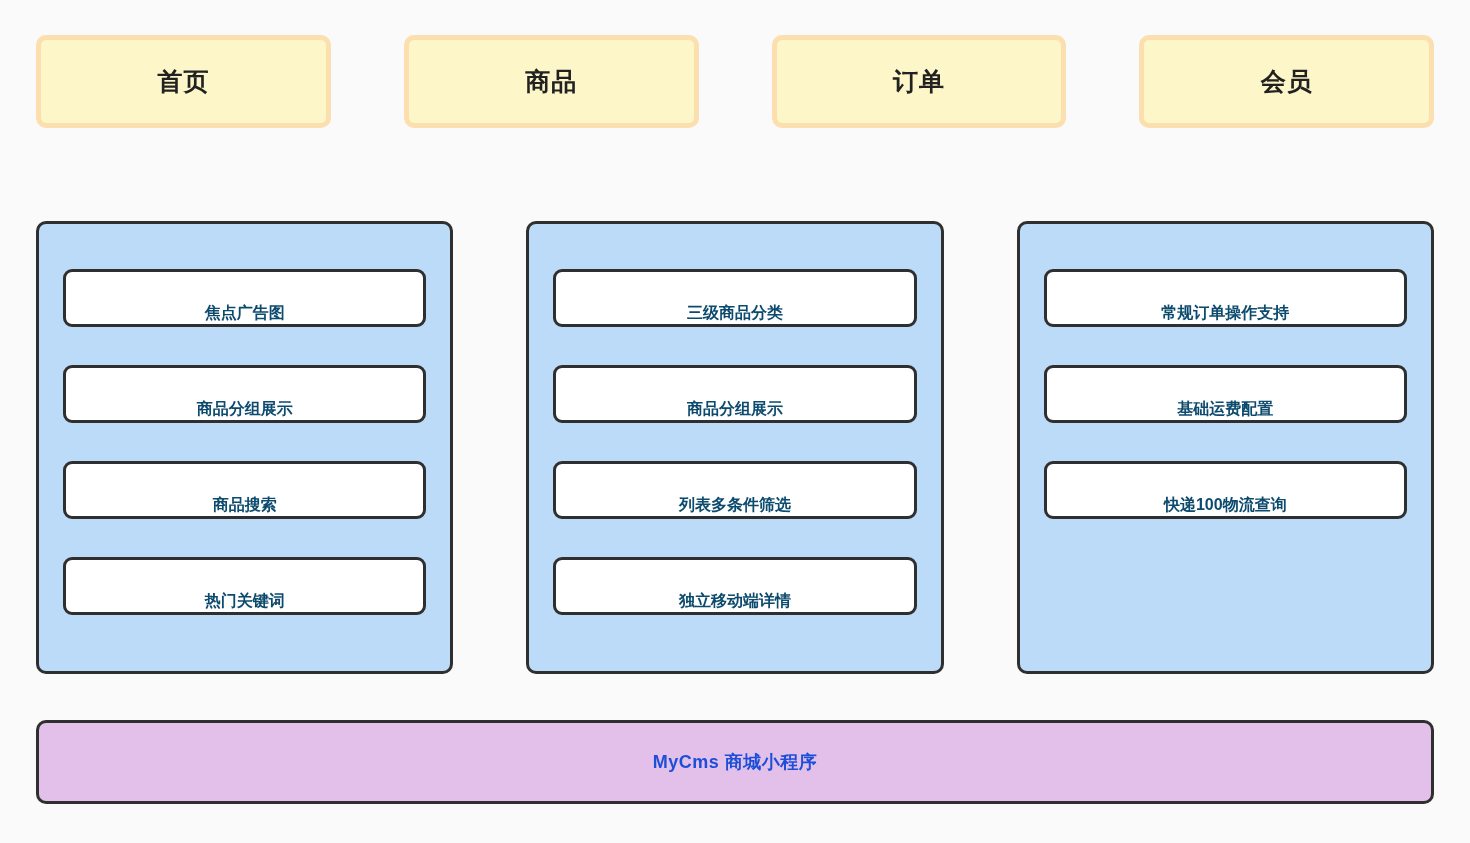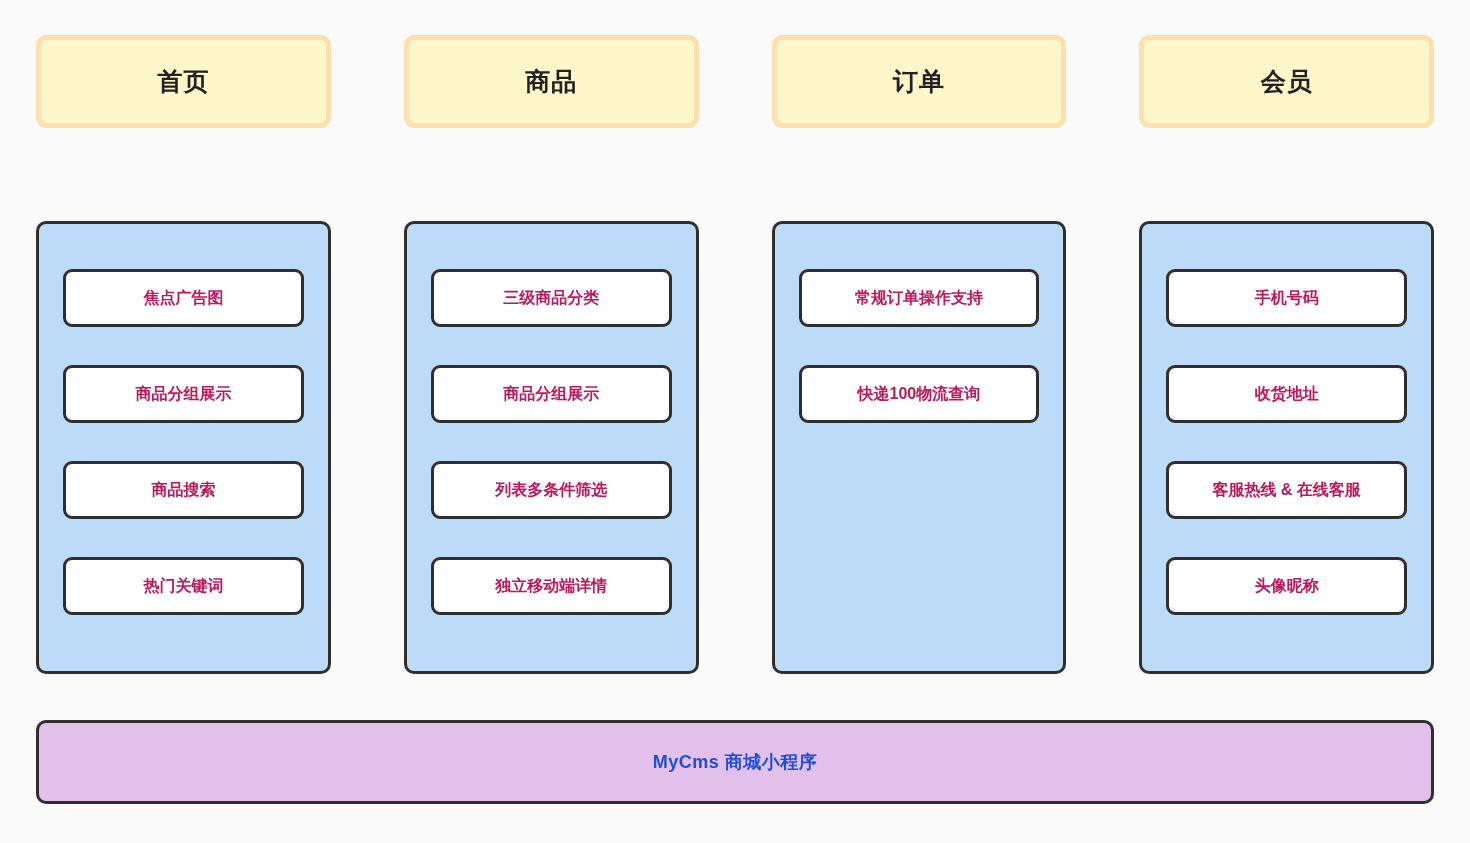--- a/index.html
+++ b/index.html
@@ -67,23 +67,23 @@
     flex-direction: column;
     justify-content: flex-start;
     gap: 38px;
   }
   .feature-box {
     background: #ffffff;
     border: 3px solid #2f2f2f;
     border-radius: 9px;
     height: 58px;
     display: flex;
-    align-items: center;
+    align-items: flex-end;
     justify-content: center;
-    color: #be185d;
+    color: #0c4a6e;
     font-size: 16px;
     font-weight: bold;
     text-align: center;
     padding: 0 8px;
     white-space: nowrap;
   }
 
   
   .footer-bar {
     position: absolute;
@@ -153,38 +153,27 @@
       <div class="feature-box">
         <span>独立移动端详情</span>
       </div>
     </div>
 
     <div class="column-box">
       <div class="feature-box">
         <span>常规订单操作支持</span>
       </div>
       <div class="feature-box">
+        <span>基础运费配置</span>
+      </div>
+      <div class="feature-box">
         <span>快递100物流查询</span>
       </div>
     </div>
 
-    <div class="column-box">
-      <div class="feature-box">
-        <span>手机号码</span>
-      </div>
-      <div class="feature-box">
-        <span>收货地址</span>
-      </div>
-      <div class="feature-box">
-        <span>客服热线 &amp; 在线客服</span>
-      </div>
-      <div class="feature-box">
-        <span>头像昵称</span>
-      </div>
-    </div>
 
   </div>
 
   <div class="footer-bar">
     <span>MyCms 商城小程序</span>
   </div>
 
 </div>
 
 </body></html>

